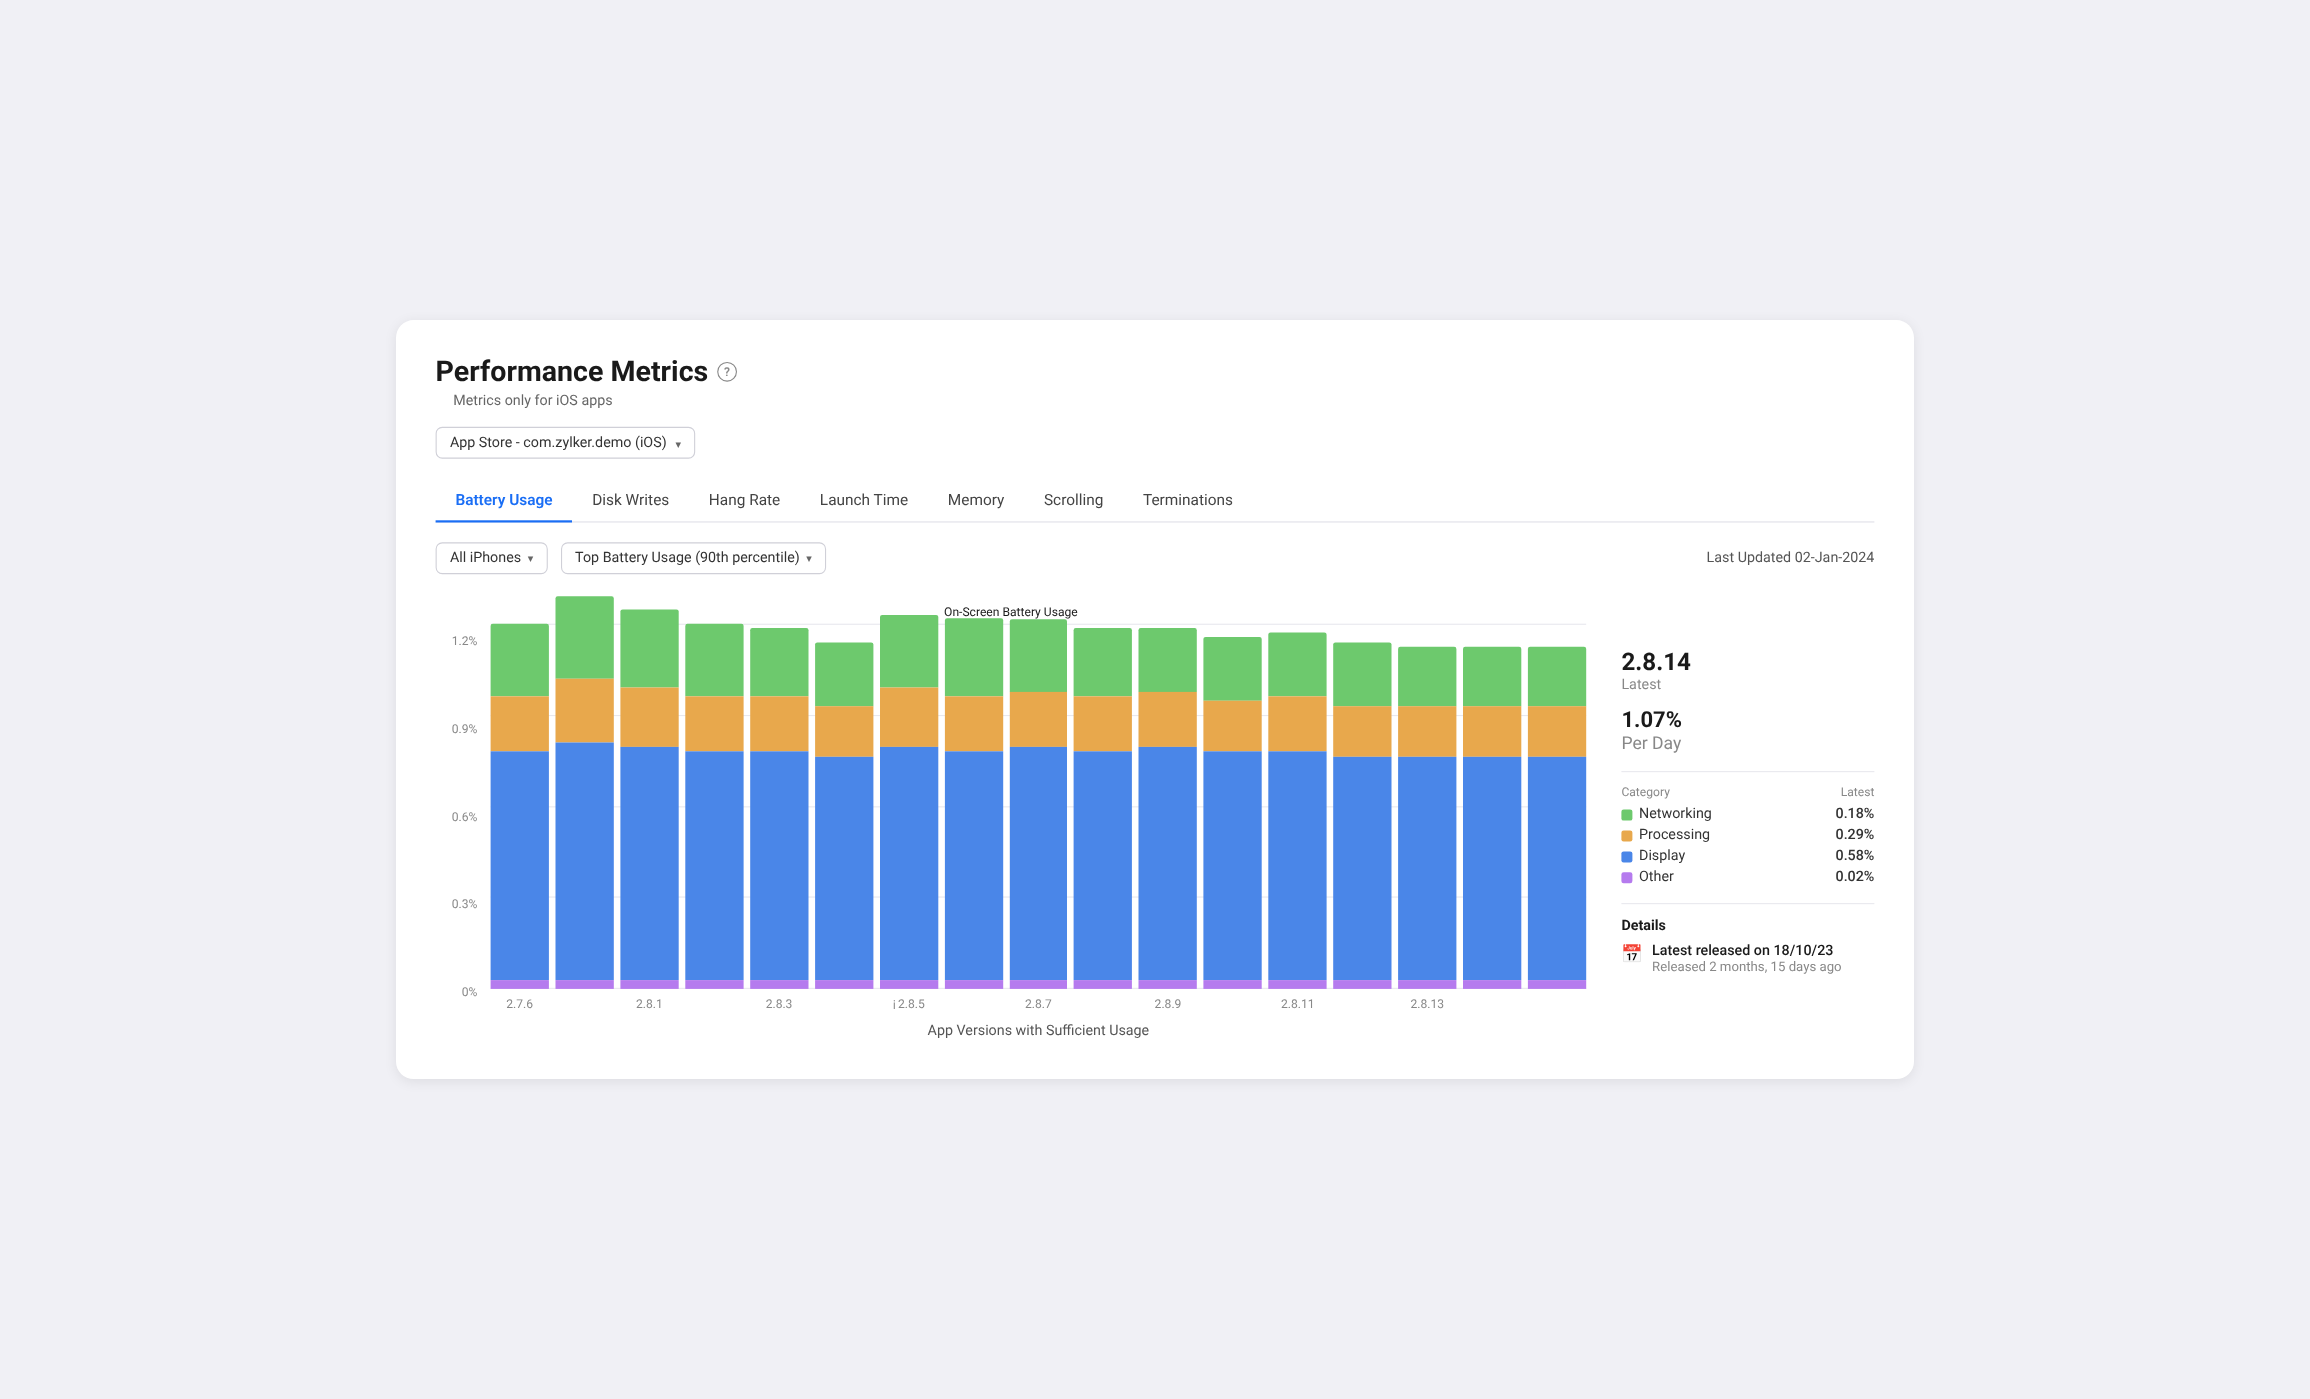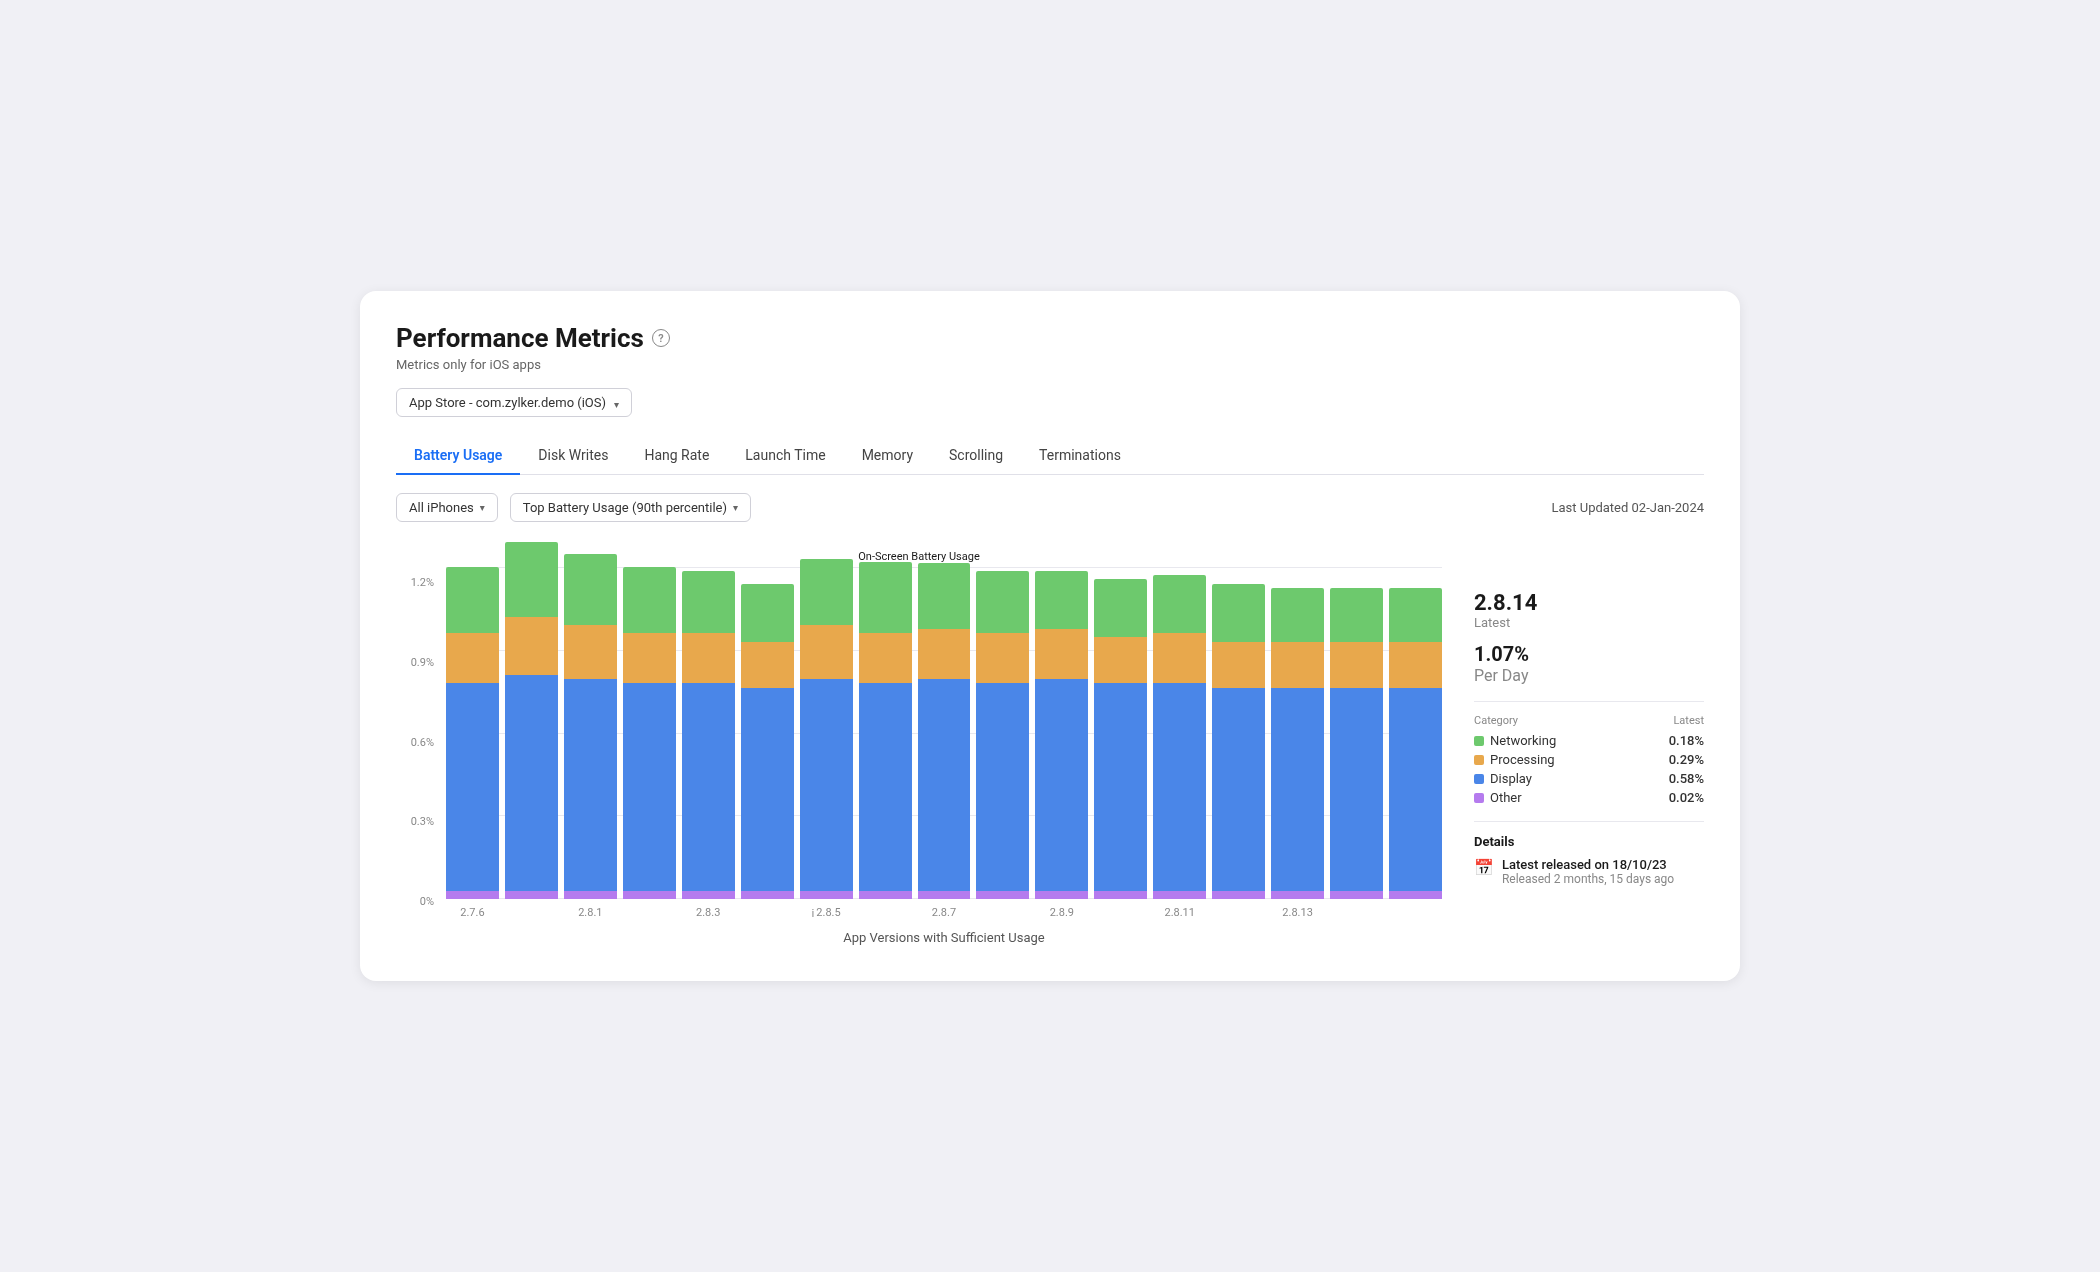--- a/index.html
+++ b/index.html
@@ -38,20 +38,21 @@
       border: 1.5px solid #888;
       color: #888;
       font-size: 11px;
       font-weight: 600;
       cursor: pointer;
     }
     .subtitle {
       font-size: 13px;
       color: #666;
       margin-top: 4px;
+      margin-left: 16px;
     }
     .app-selector {
       margin-top: 16px;
       display: inline-flex;
       align-items: flex-end;
       border: 1px solid #d0d0d8;
       border-radius: 6px;
       padding: 6px 12px;
       gap: 8px;
       font-size: 13px;

